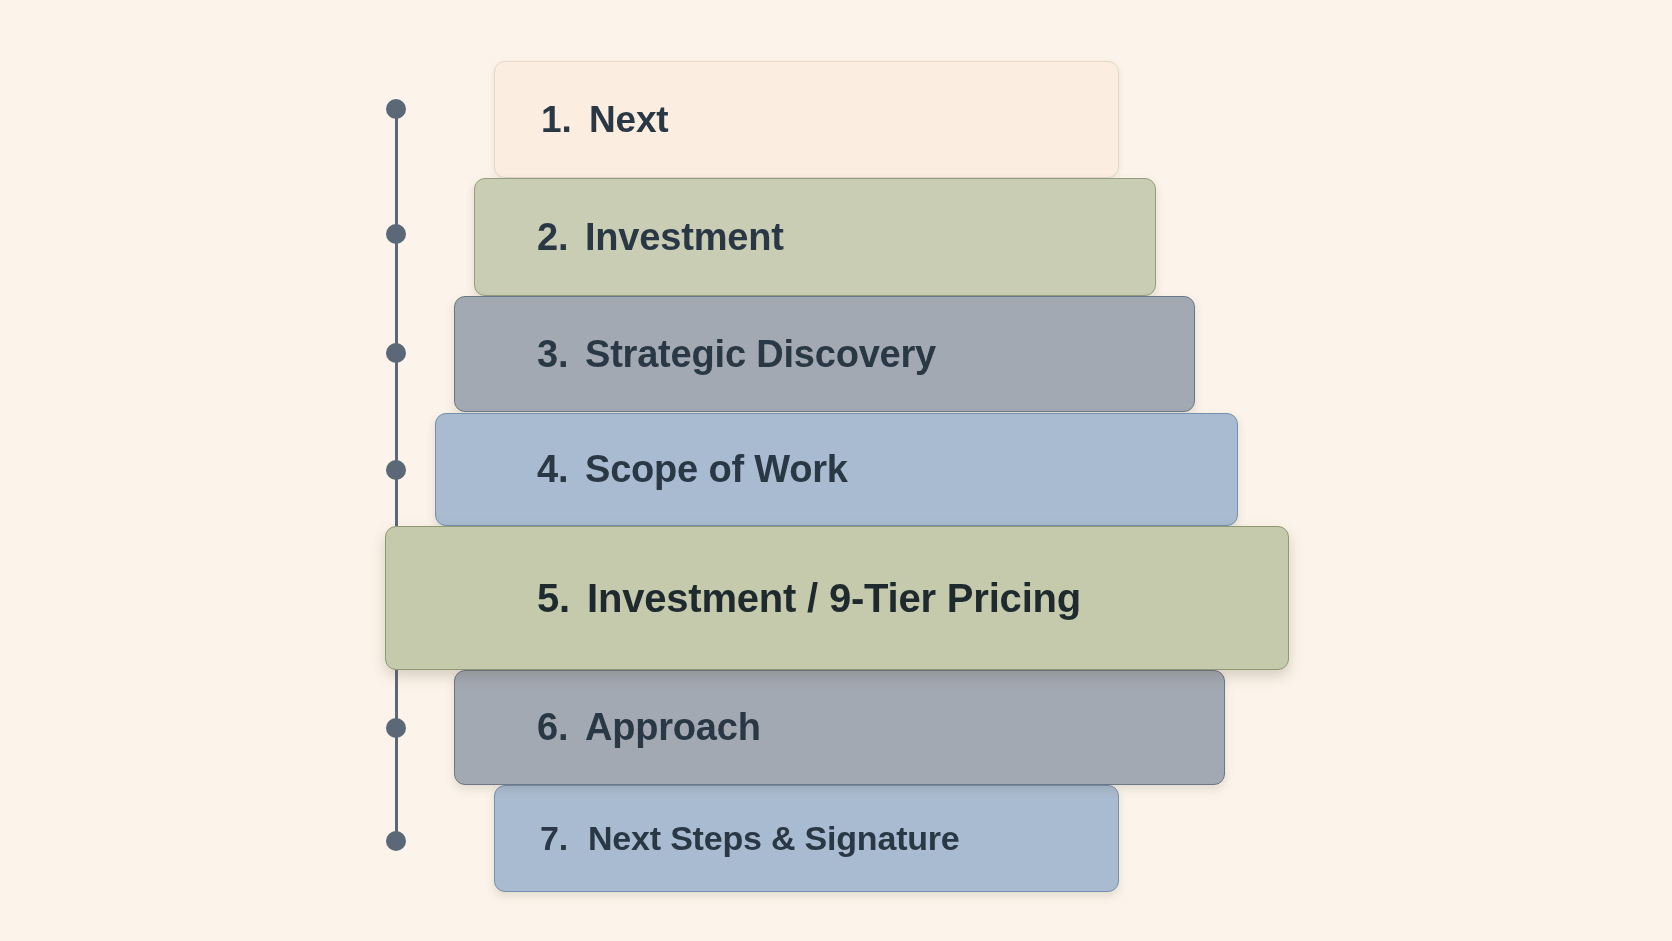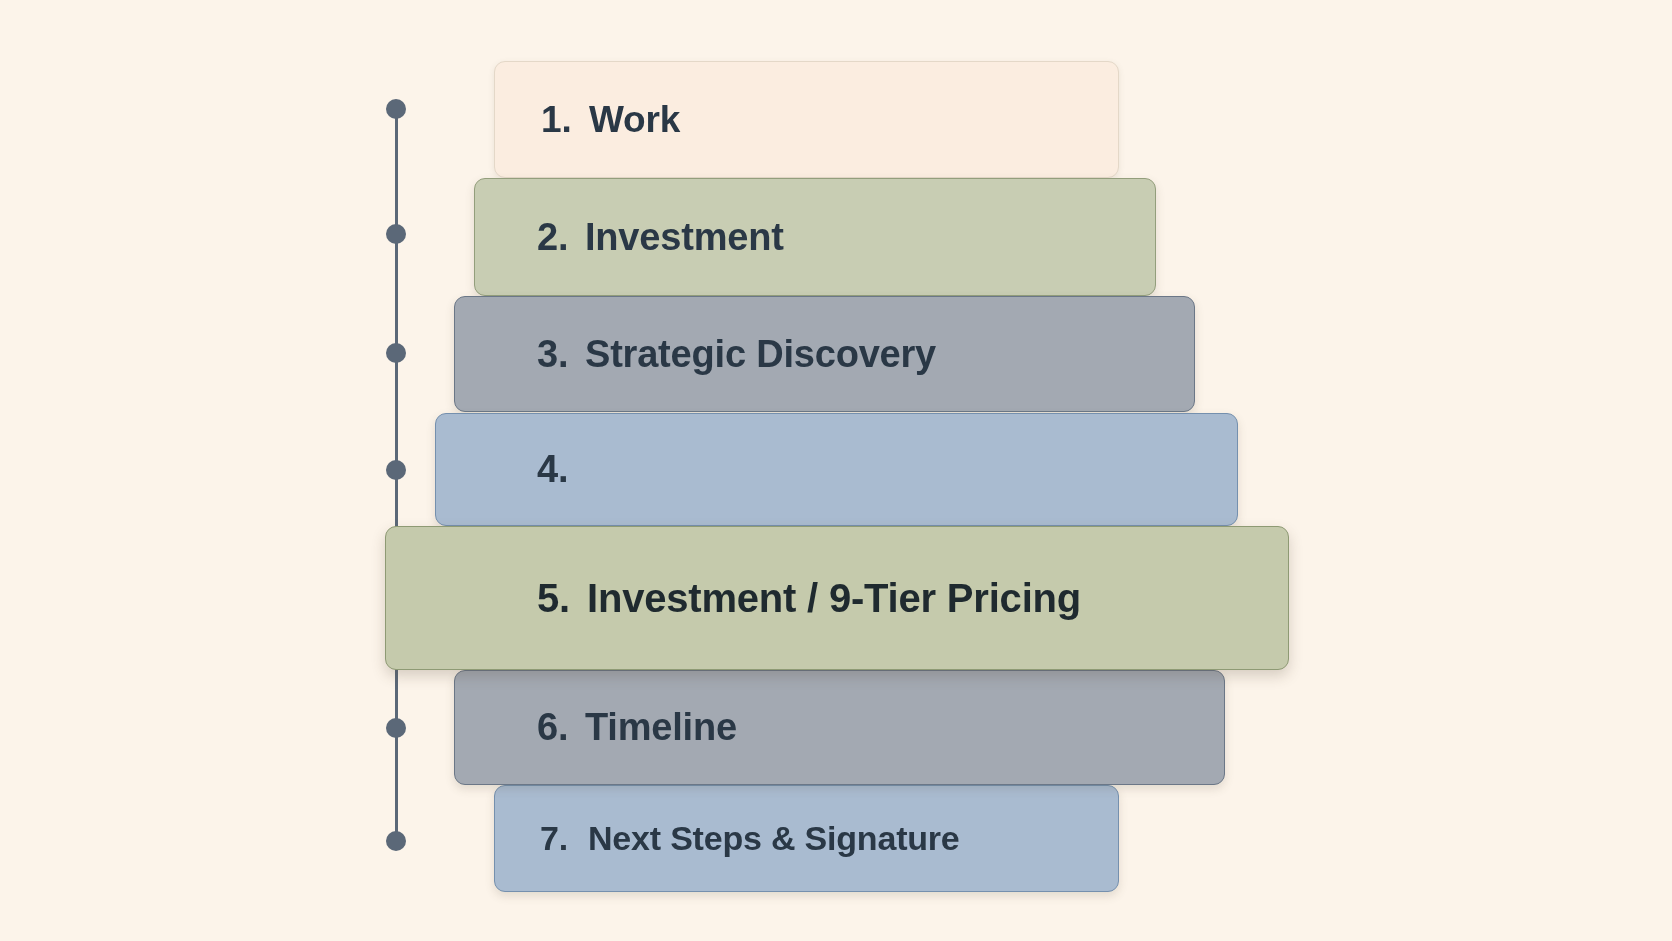--- a/index.html
+++ b/index.html
@@ -79,55 +79,56 @@
   <div class="timeline-dot" style="left:396px; top:109px;"></div>
   <div class="timeline-dot" style="left:396px; top:234px;"></div>
   <div class="timeline-dot" style="left:396px; top:353px;"></div>
   <div class="timeline-dot" style="left:396px; top:470px;"></div>
   <div class="timeline-dot" style="left:396px; top:728px;"></div>
   <div class="timeline-dot" style="left:396px; top:841px;"></div>
 
   <div class="section-box tone-cream" style="left:494px; top:61px; width:625px; height:117px; z-index:3; box-shadow: 0 2px 6px rgba(90,80,60,0.10);">
     <div class="section-label" style="left:46px; font-size:37px;">
       <span class="section-num">1.</span>
-      <span>Work</span>
+      <span>Next</span>
     </div>
   </div>
 
   <div class="section-box tone-sage" style="left:474px; top:178px; width:682px; height:118px; z-index:4;">
     <div class="section-label" style="left:62px; font-size:38px;">
       <span class="section-num">2.</span>
       <span>Investment</span>
     </div>
   </div>
 
   <div class="section-box tone-slate" style="left:454px; top:296px; width:741px; height:116px; z-index:5;">
     <div class="section-label" style="left:82px; font-size:38px;">
       <span class="section-num">3.</span>
       <span>Strategic Discovery</span>
     </div>
   </div>
 
   <div class="section-box tone-blue" style="left:435px; top:413px; width:803px; height:113px; z-index:6;">
     <div class="section-label" style="left:101px; font-size:38px;">
       <span class="section-num">4.</span>
+      <span>Scope of Work</span>
     </div>
   </div>
 
   <div class="section-box tone-sage-strong" style="left:385px; top:526px; width:904px; height:144px; z-index:8; box-shadow: 0 6px 14px rgba(80,70,50,0.22);">
     <div class="section-label" style="left:151px; font-size:40px; color:#1f2a2f;">
       <span class="section-num" style="width:50px;">5.</span>
       <span>Investment / 9-Tier Pricing</span>
     </div>
   </div>
 
   <div class="section-box tone-slate" style="left:454px; top:670px; width:771px; height:115px; z-index:7;">
     <div class="section-label" style="left:82px; font-size:38px;">
       <span class="section-num">6.</span>
-      <span>Timeline</span>
+      <span>Approach</span>
     </div>
   </div>
 
   <div class="section-box tone-blue" style="left:494px; top:785px; width:625px; height:107px; z-index:6;">
     <div class="section-label" style="left:45px; font-size:34px;">
       <span class="section-num">7.</span>
       <span>Next Steps &amp; Signature</span>
     </div>
   </div>
 

